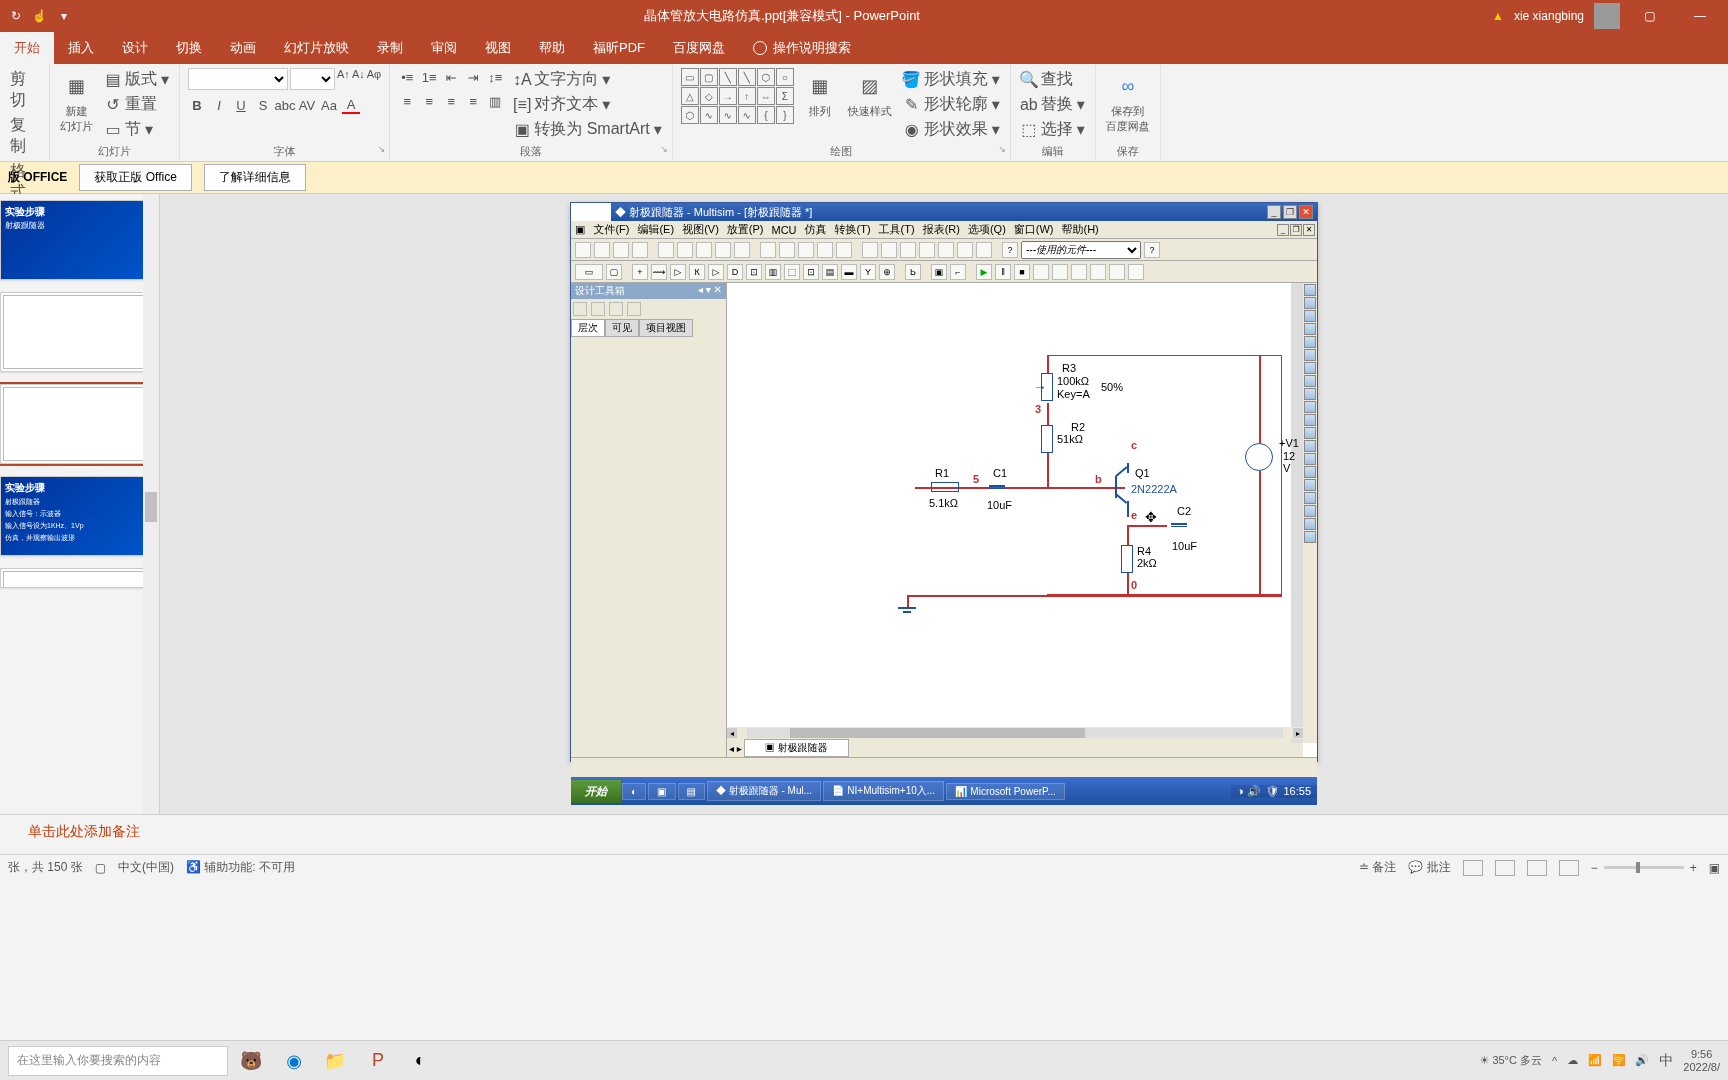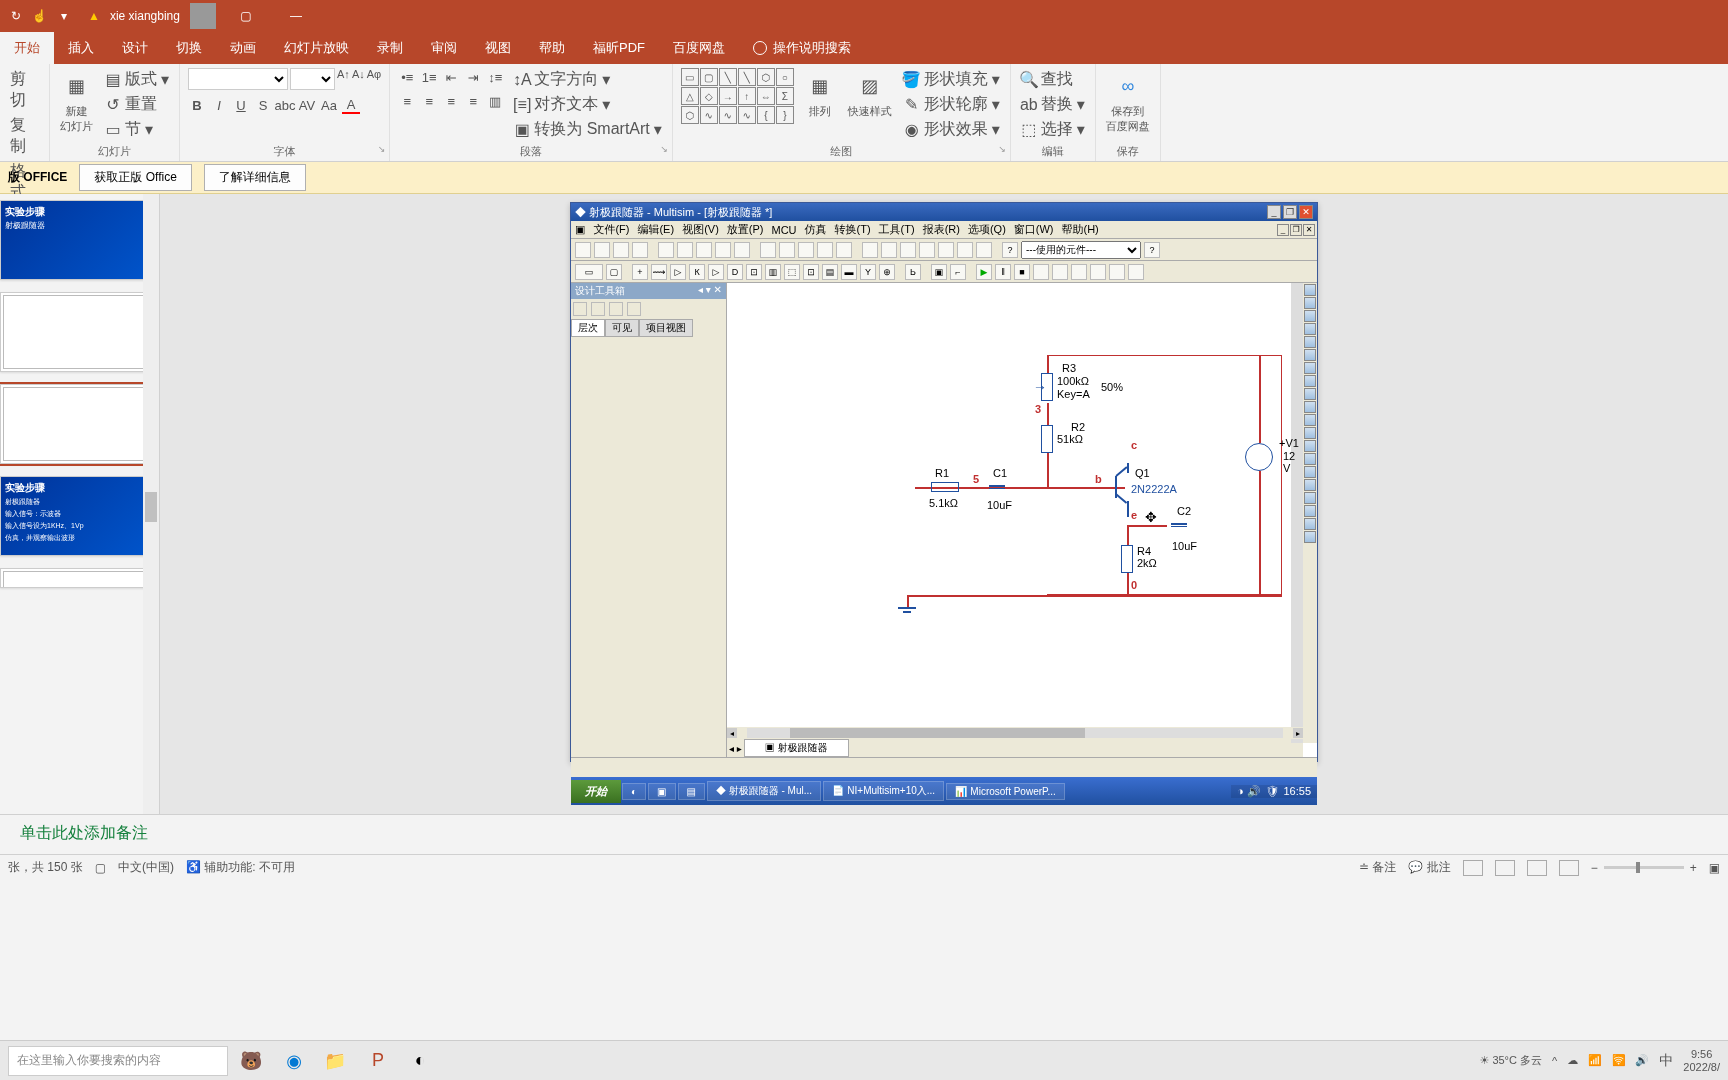--- a/index.html
+++ b/index.html
@@ -55,31 +55,31 @@
 .thumb .tinner.white { background: #fff; color: #333; position: relative; }
 .thumb .tinner.white::before { content: ''; position: absolute; inset: 2px; border: 1px solid #bbb; }
 .sb-track { position: absolute; right: 0; top: 0; bottom: 0; width: 16px; background: #eee; }
 .sb-thumb { position: absolute; left: 2px; right: 2px; top: 48%; height: 30px; background: #c0c0c0; }
 
 .slide-area { flex: 1; background: #e6e6e6; display: flex; align-items: flex-start; justify-content: center; padding: 8px 0 0 0; }
 .slide { width: 748px; height: 560px; background: #fff; box-shadow: 0 2px 6px rgba(0,0,0,0.2); position: relative; }
 
 
 .ms { position: absolute; inset: 0; border: 1px solid #3b5998; }
-.ms-title { height: 18px; background: linear-gradient(#3a6ac0, #2050a0); color: #fff; font-size: 11px; display: flex; align-items: center; padding: 0 4px; justify-content: space-between; }
+.ms-title { height: 18px; background: linear-gradient(#3a6ac0, #2050a0); color: #fff; font-size: 11px; display: flex; align-items: center; padding: 0 4px; justify-content: space-between; margin-left: 40px; }
 .ms-title .ctrls { display: flex; gap: 2px; }
 .ms-title .ctrls span { width: 14px; height: 14px; background: #ddd; border: 1px solid #888; font-size: 9px; display: inline-flex; align-items: center; justify-content: center; color: #333; }
 .ms-title .ctrls .close { background: #e05030; color: #fff; }
 .ms-menu { height: 18px; background: #ece9d8; font-size: 11px; display: flex; align-items: center; padding: 0 4px; gap: 8px; border-bottom: 1px solid #aaa; position: relative; }
 .ms-menu .docctrl { position: absolute; right: 2px; display: flex; gap: 1px; }
 .ms-menu .docctrl span { width: 12px; height: 12px; border: 1px solid #888; font-size: 8px; display: inline-flex; align-items: center; justify-content: center; }
 .ms-tb { height: 22px; background: #ece9d8; border-bottom: 1px solid #aaa; display: flex; align-items: center; padding: 0 4px; gap: 3px; font-size: 10px; }
 .ms-tb .tbi { width: 16px; height: 16px; border: 1px solid #bbb; background: #f8f8f4; display: inline-flex; align-items: center; justify-content: center; font-size: 9px; }
 .ms-tb .sep { width: 4px; }
-.ms-tb select { font-size: 10px; height: 18px; }
+.ms-tb select { font-size: 10px; height: 18px; font-style: italic; }
 .ms-body { display: flex; height: 474px; }
 .ms-left { width: 156px; background: #ece9d8; border-right: 1px solid #aaa; display: flex; flex-direction: column; }
 .ms-left .lhdr { height: 16px; background: #8ca8c8; color: #fff; font-size: 10px; padding: 1px 4px; display: flex; justify-content: space-between; }
 .ms-left .ltb { height: 20px; display: flex; align-items: center; gap: 4px; padding: 2px; }
 .ms-left .ltb span { width: 14px; height: 14px; border: 1px solid #bbb; }
 .ms-left .tree { flex: 1; background: #fff; border: 1px solid #aaa; margin: 1px; font-size: 11px; padding: 2px; }
 .ms-left .tree .node { padding: 1px 0 1px 4px; }
 .ms-left .tree .child { padding-left: 24px; }
 .ms-left .tabs { height: 18px; display: flex; font-size: 10px; }
 .ms-left .tabs span { padding: 1px 6px; border: 1px solid #aaa; background: #ddd; }
@@ -114,21 +114,21 @@
 .res-h { position: absolute; width: 28px; height: 10px; border: 1.5px solid #2050a0; }
 .tran { position: absolute; width: 20px; height: 30px; }
 .tran::before { content:''; position:absolute; left:0; top:4px; width:2px; height:22px; background:#2050a0; }
 .vsrc { position: absolute; width: 28px; height: 28px; border: 1.5px solid #2050a0; border-radius: 50%; }
 .gnd { position: absolute; width: 18px; height: 12px; }
 .gnd::before { content:''; position:absolute; left:0; top:0; width:18px; height:1.5px; background:#2050a0; }
 .gnd::after { content:''; position:absolute; left:5px; top:4px; width:8px; height:1.5px; background:#2050a0; }
 .pot-arrow { position: absolute; font-size: 14px; color: #2050a0; font-weight: bold; }
 
 
-.notes { height: 40px; border-top: 1px solid #d0d0d0; padding: 8px 20px; color: #15803d; font-size: 16px; }
+.notes { height: 40px; border-top: 1px solid #d0d0d0; padding: 8px 28px; color: #c2410c; font-size: 14px; }
 
 
 .status { height: 26px; background: #f3f3f3; border-top: 1px solid #d0d0d0; display: flex; align-items: center; font-size: 12px; color: #555; padding: 0 8px; gap: 12px; }
 .status .sright { margin-left: auto; display: flex; align-items: center; gap: 12px; }
 .status .vbtn { width: 20px; height: 16px; border: 1px solid #aaa; }
 .zoom { display: flex; align-items: center; gap: 6px; }
 .zoom .track { width: 80px; height: 3px; background: #ccc; position: relative; }
 .zoom .handle { position: absolute; left: 40%; top: -4px; width: 4px; height: 11px; background: #888; }
 
 
@@ -140,20 +140,21 @@
 </style>
 </head>
 <body>
 
 <div class="titlebar">
   <div class="qat">
     <span class="qat-icon">↻</span>
     <span class="qat-icon">☝</span>
     <span class="qat-icon">▾</span>
   </div>
+  <div class="title">晶体管放大电路仿真.ppt[兼容模式] - PowerPoint</div>
   <div class="user">
     <span class="warn-icon">▲</span>
     <span>xie xiangbing</span>
     <span class="user-icon"></span>
     <span class="winbtn">▢</span>
     <span class="winbtn">—</span>
   </div>
 </div>
 
 <div class="ribbon-tabs">

